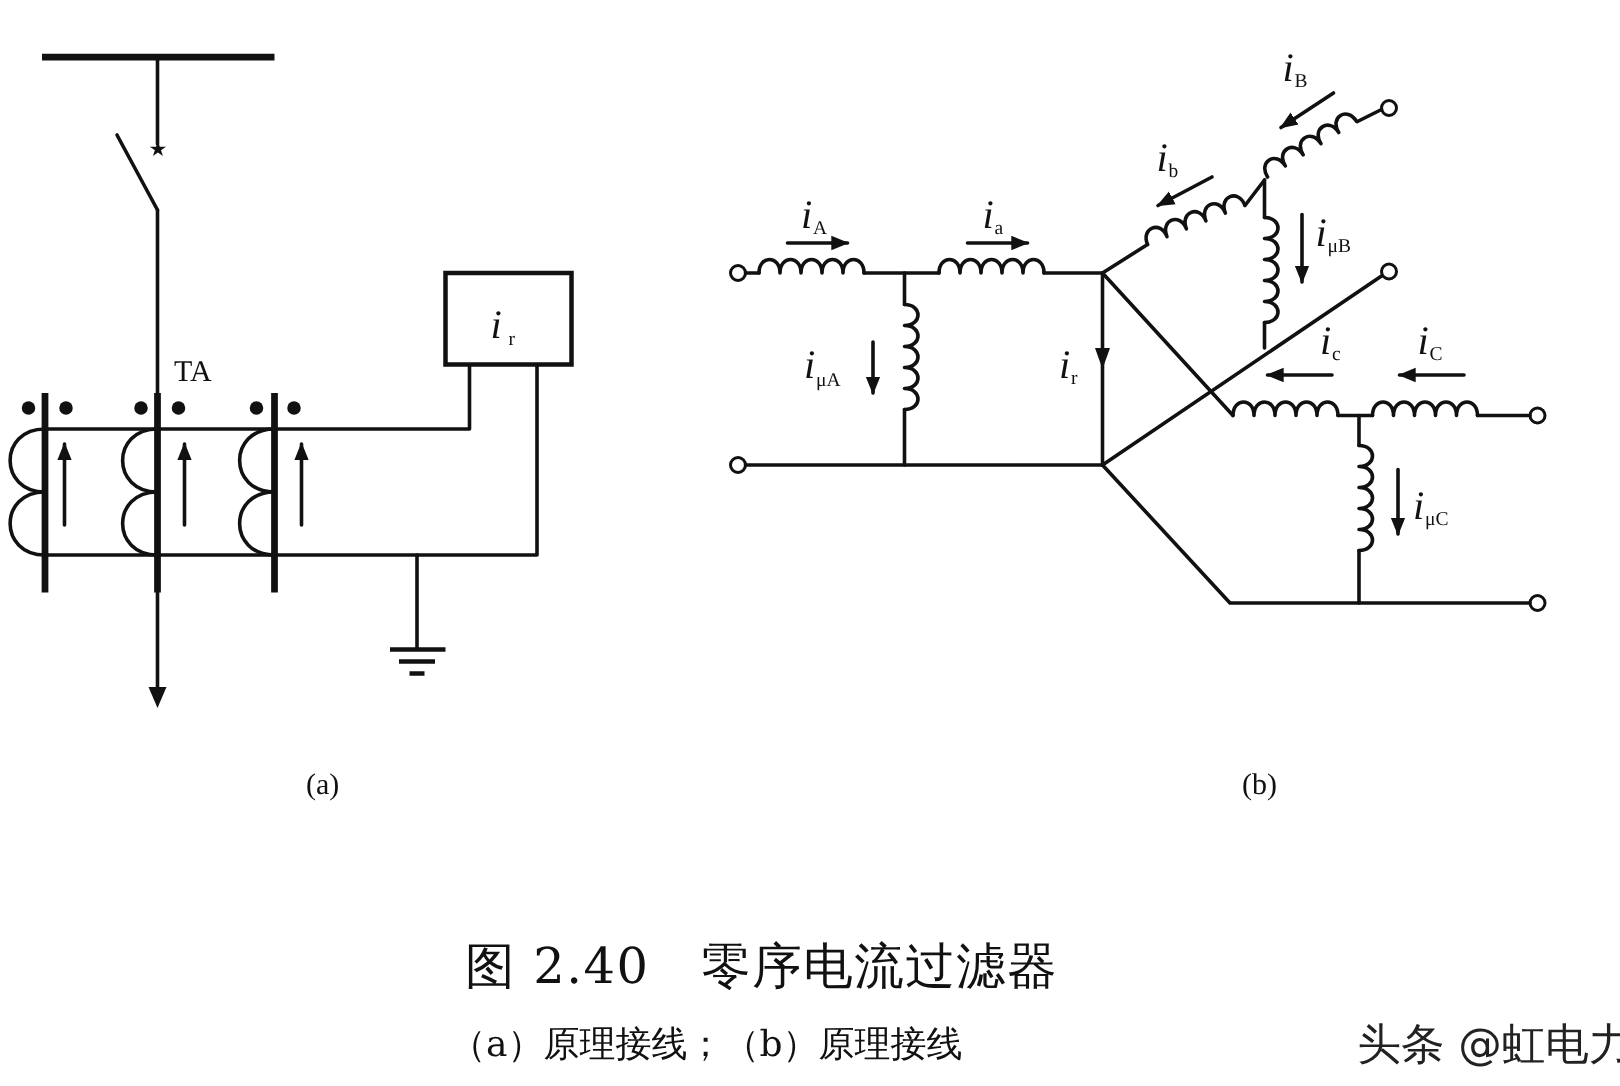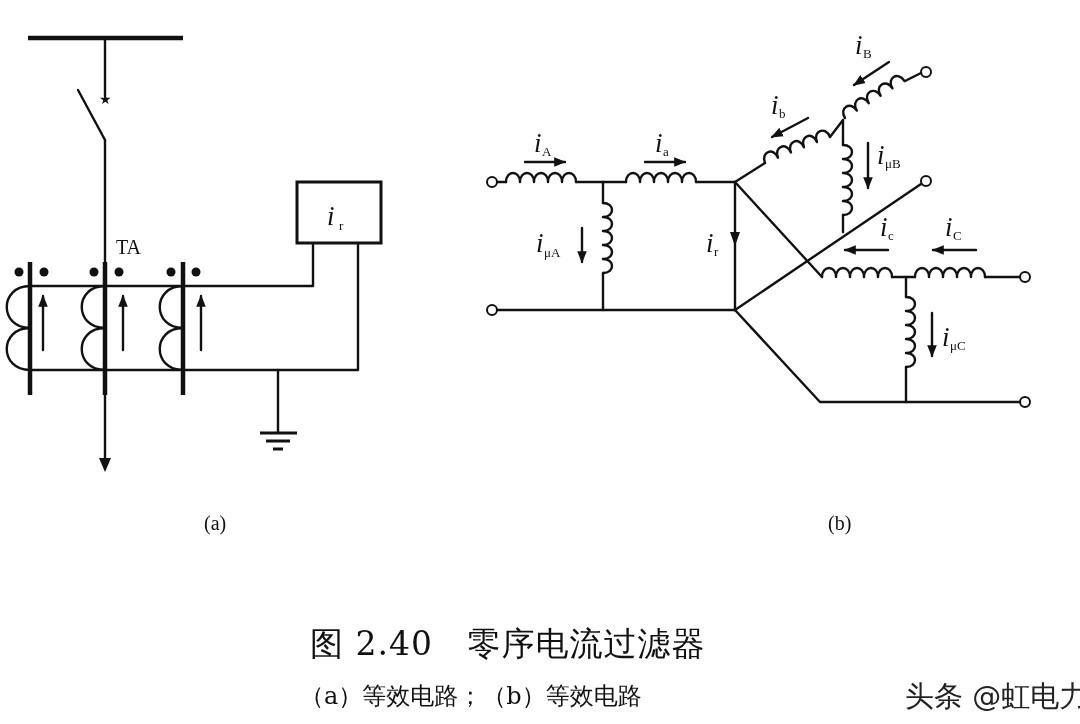--- a/index.html
+++ b/index.html
@@ -164,14 +164,14 @@
       <text class="lbl" x="942" y="346">i</text>
       <text class="sub" x="950" y="350">μC</text>
     </g>
   </g>
 </svg>
 
 <div class="sublabel" style="left:204px; top:512px;">(a)</div>
 <div class="sublabel" style="left:828px; top:512px;">(b)</div>
 
 <div class="caption1">图 2.40   零序电流过滤器</div>
-<div class="caption2">（a）等效电路；（b）等效电路</div>
+<div class="caption2">（a）原理接线；（b）原理接线</div>
 <div class="watermark">头条 @虹电力</div>
 
 </body></html>

